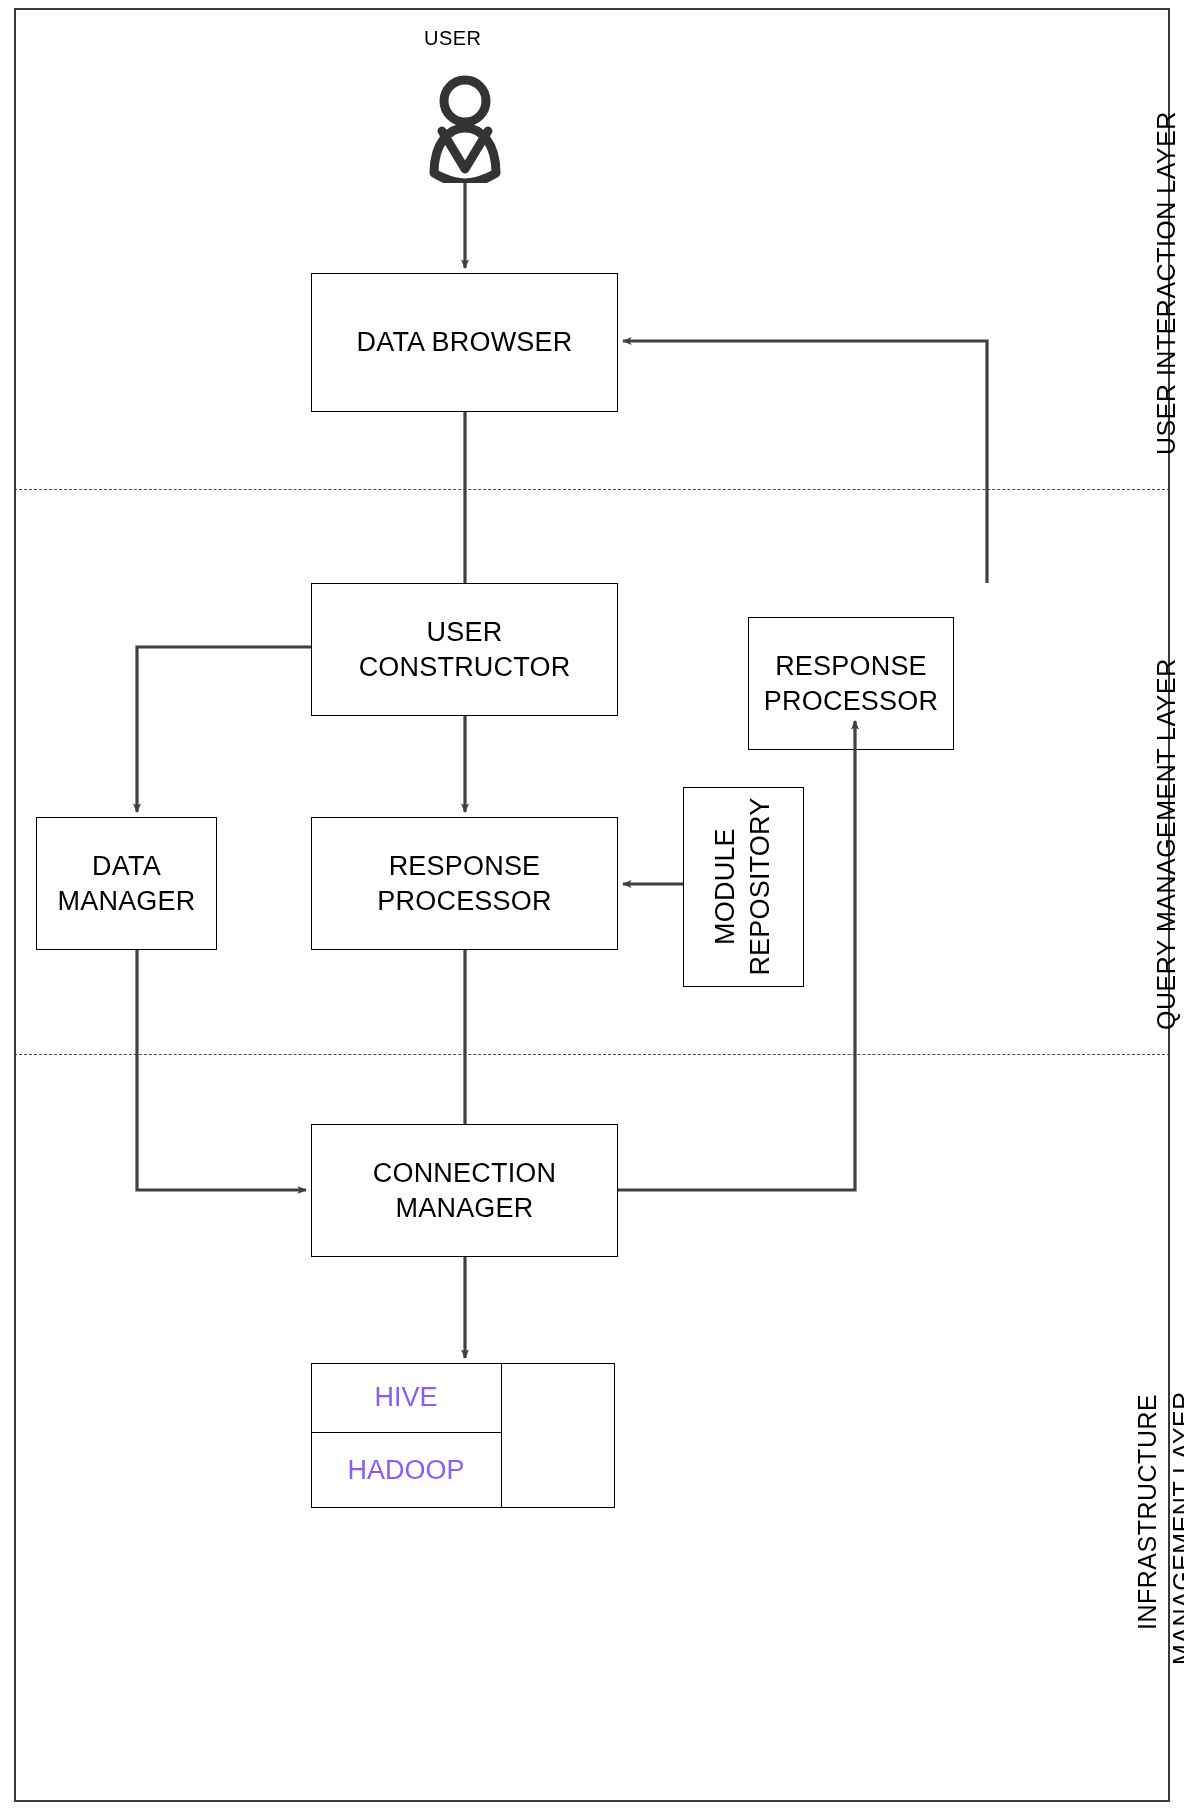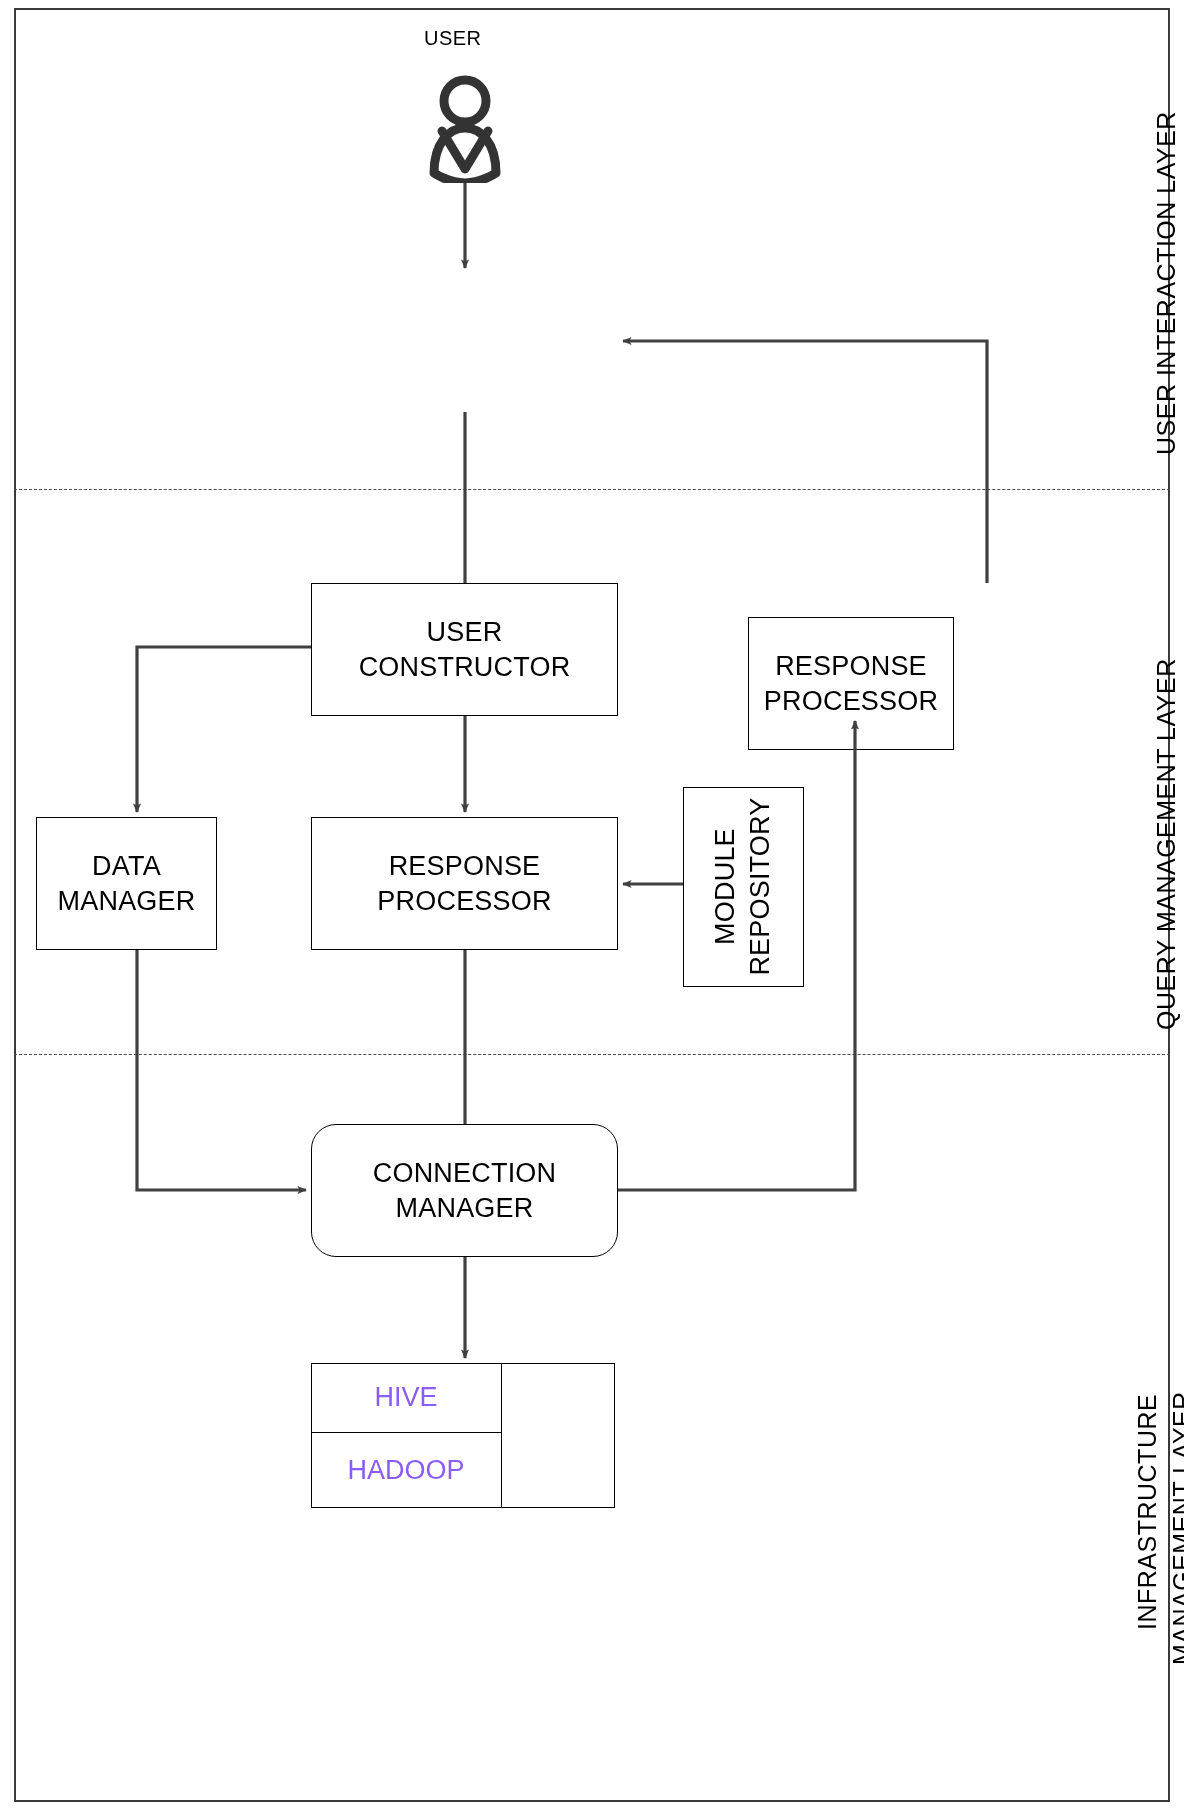--- a/index.html
+++ b/index.html
@@ -43,20 +43,23 @@
   <div class="usertext" style="left:424px;top:27px;">USER</div>
 
   <div class="usericon" style="left:416px;top:73px;">
     <svg width="110" height="110" viewBox="0 0 110 110" aria-hidden="true">
       <circle cx="49" cy="28" r="21" fill="none" stroke="#333" stroke-width="9"></circle>
       <path d="M18,100 C18,70 33,55 49,55 C65,55 80,70 80,100 C80,100 65,110 49,110 C33,110 18,100 18,100 Z" fill="none" stroke="#333" stroke-width="9" stroke-linejoin="round"></path>
       <path d="M26,58 L49,96 L72,58" fill="none" stroke="#333" stroke-width="9" stroke-linejoin="round" stroke-linecap="round"></path>
     </svg>
   </div>
 
+  <div class="box" style="left:311px;top:273px;width:307px;height:139px;">
+    <span class="lbl">DATA BROWSER</span>
+  </div>
 
   <div class="box" style="left:311px;top:583px;width:307px;height:133px;">
     <div>
       <span class="lbl">USER</span>
       <span class="lbl">CONSTRUCTOR</span>
     </div>
   </div>
 
   <div class="box" style="left:748px;top:617px;width:206px;height:133px;">
     <div>
@@ -79,21 +82,21 @@
     </div>
   </div>
 
   <div class="box" style="left:683px;top:787px;width:121px;height:200px;">
     <div style="transform:rotate(-90deg);white-space:nowrap;">
       <span class="lbl" style="display:inline-block;">MODULE</span>
       <span class="lbl" style="display:block;">REPOSITORY</span>
     </div>
   </div>
 
-  <div class="box" style="left:311px;top:1124px;width:307px;height:133px;border-radius:25px;">
+  <div class="box" style="left:311px;top:1124px;width:307px;height:133px;">
     <div>
       <span class="lbl">CONNECTION</span>
       <span class="lbl">MANAGER</span>
     </div>
   </div>
 
   <div class="storage" style="left:311px;top:1363px;width:304px;height:145px;"></div>
 
   <div class="vsep" style="left:501px;top:1363px;height:145px;"></div>
   <div class="hsep" style="left:311px;top:1432px;width:190px;"></div>

